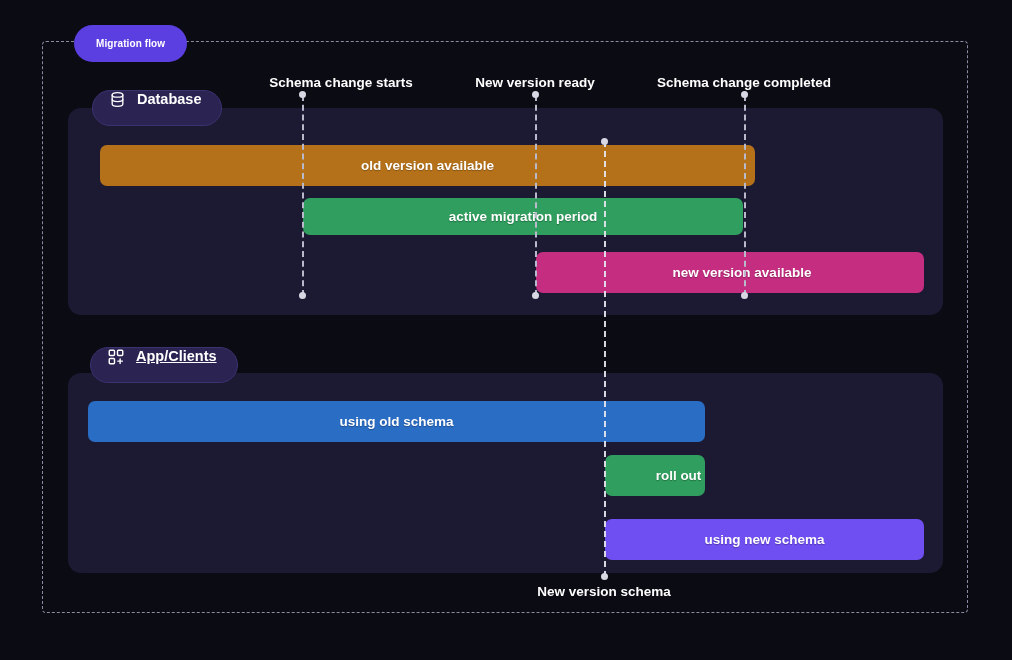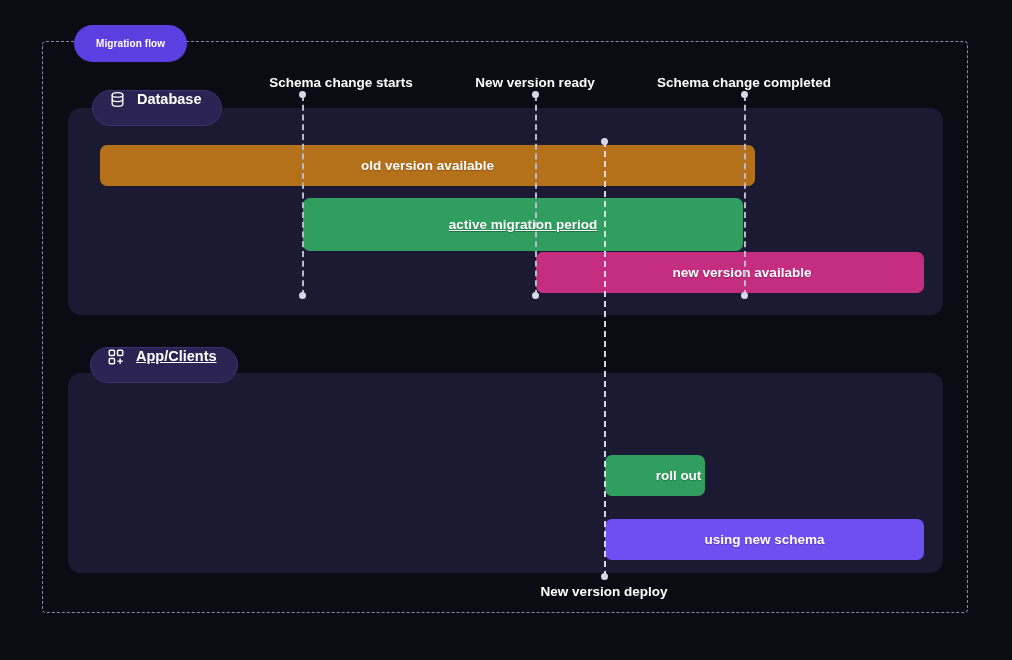--- a/index.html
+++ b/index.html
@@ -152,32 +152,35 @@
   <div class="marker-label" style="left:535px;top:75px;">New version ready</div>
 
   <div class="marker-line" style="left:744px;top:95px;height:201px;"></div>
   <div class="marker-dot" style="left:740.5px;top:91px;"></div>
   <div class="marker-dot" style="left:740.5px;top:292px;"></div>
   <div class="marker-label" style="left:744px;top:75px;text-align:right;">Schema change completed</div>
 
   <div class="bar" style="left:88px;top:145px;width:655px;height:41px;background:#b5711a;margin-left:12px;">
     <span>old version available</span>
   </div>
-  <div class="bar" style="left:303px;top:198px;width:440px;height:53px;background:#2f9e5e;text-decoration:underline;">
+  <div class="bar" style="left:303px;top:198px;width:440px;height:37px;background:#2f9e5e;">
     <span>active migration period</span>
   </div>
   <div class="bar" style="left:536px;top:252px;width:388px;height:41px;background:#c42d80;padding-left:24px;">
     <span>new version available</span>
   </div>
 
+  <div class="bar" style="left:88px;top:401px;width:617px;height:41px;background:#2a6dc4;">
+    <span>using old schema</span>
+  </div>
   <div class="bar" style="left:605px;top:455px;width:100px;height:41px;background:#2f9e5e;padding-left:47px;">
     <span>roll out</span>
   </div>
   <div class="bar" style="left:605px;top:509px;width:319px;height:41px;background:#6f4ef2;margin-top:10px;">
     <span>using new schema</span>
   </div>
 
   <div class="deploy-line" style="left:604px;top:141px;height:436px;"></div>
   <div class="marker-dot" style="left:600.5px;top:138px;z-index:9;"></div>
   <div class="marker-dot" style="left:600.5px;top:573px;z-index:9;"></div>
-  <div class="deploy-label" style="left:604px;top:584px;">New version deploy</div>
+  <div class="deploy-label" style="left:604px;top:584px;">New version schema</div>
 
 </div>
 
 </body></html>

